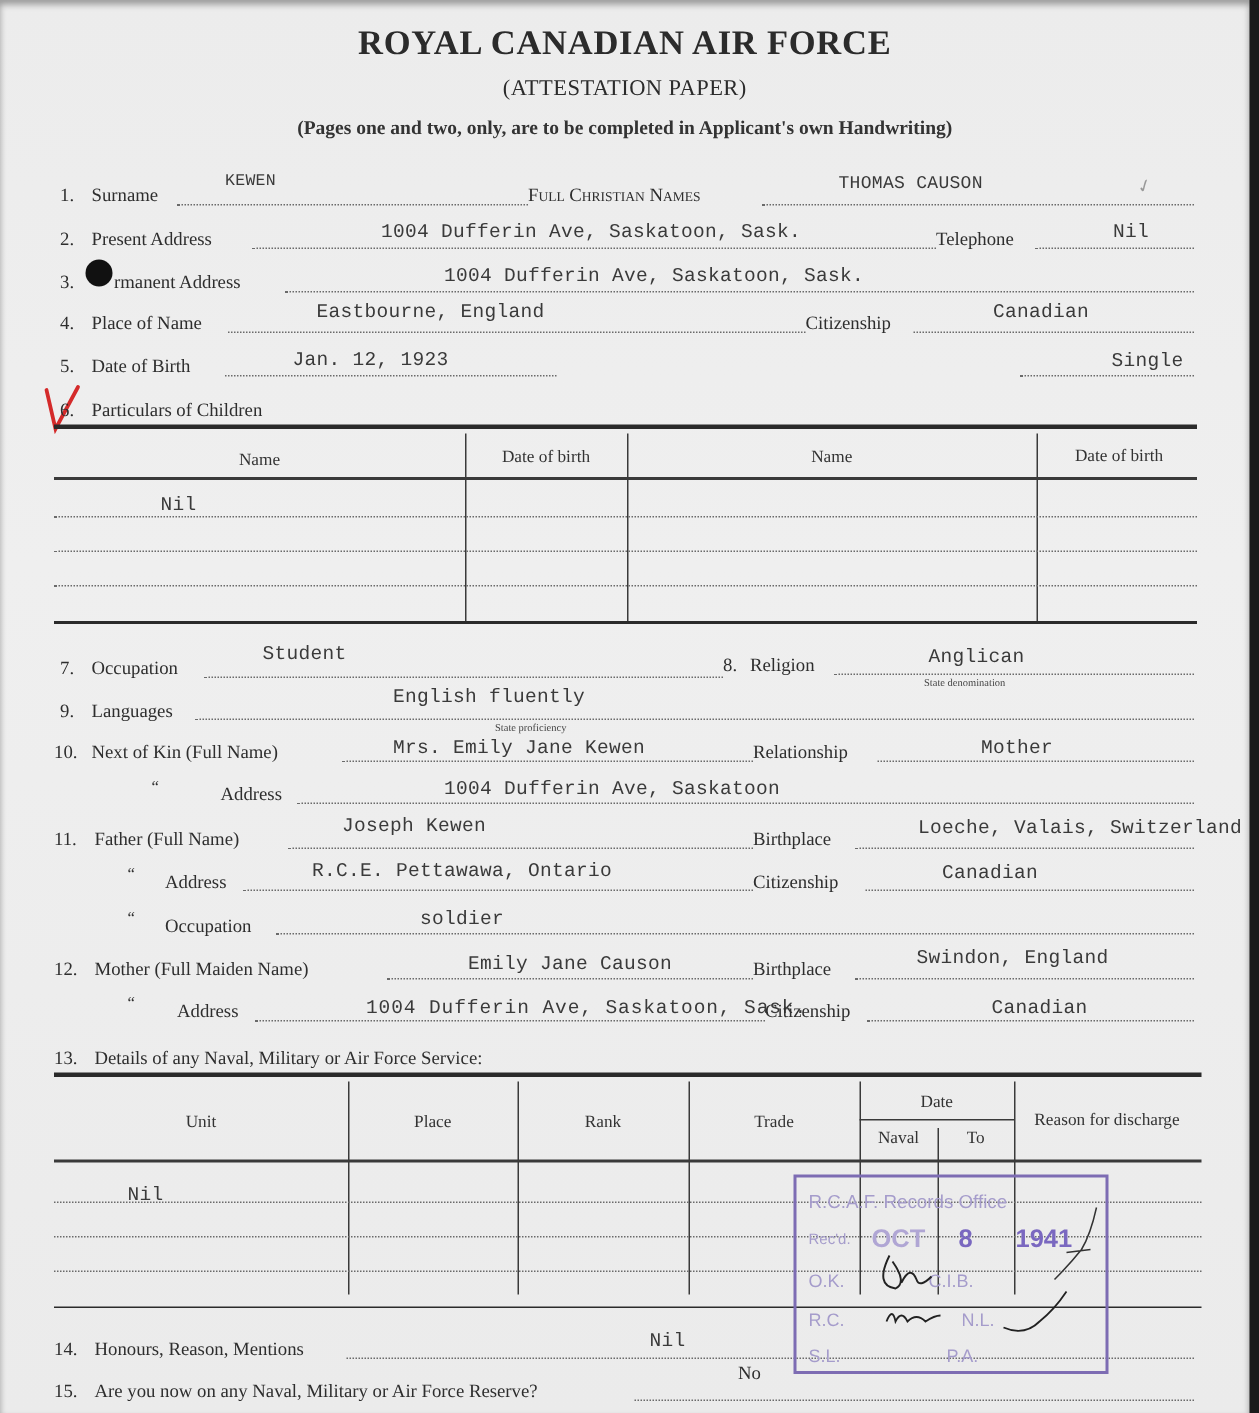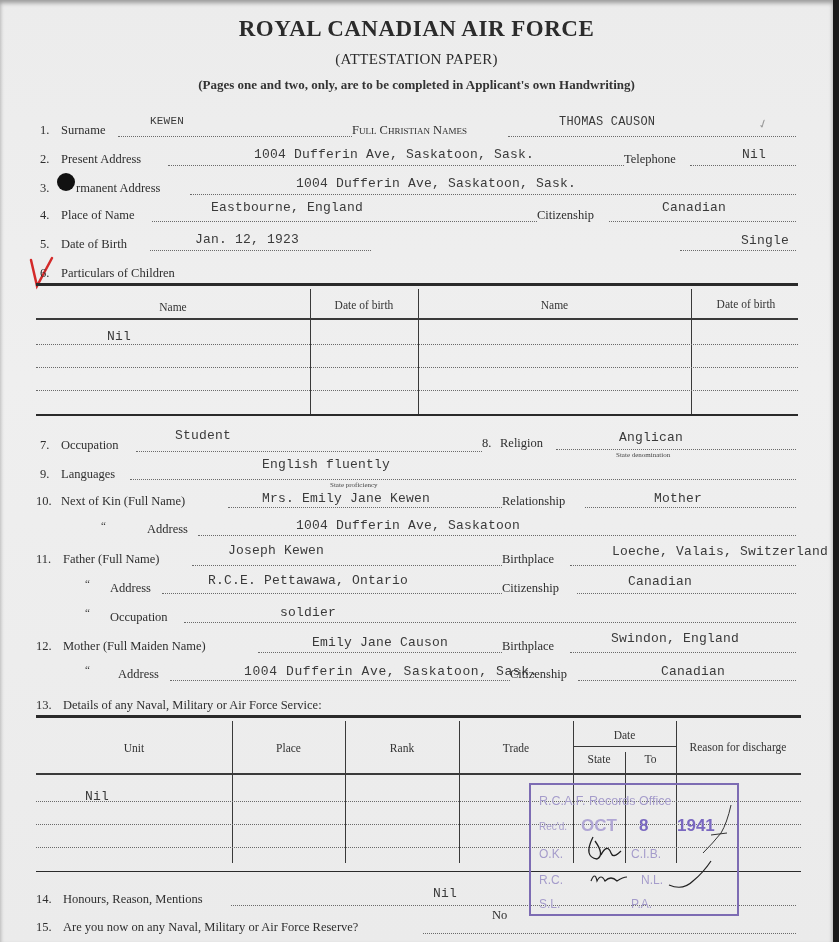--- a/index.html
+++ b/index.html
@@ -182,21 +182,21 @@
   <div class="vline" style="left:573px;top:721px;height:142px"></div>
   <div class="vline" style="left:625px;top:752px;height:111px"></div>
   <div class="vline" style="left:676px;top:721px;height:142px"></div>
   <div class="solid1" style="left:573px;top:746px;width:103px"></div>
 
   <span class="abs th" style="left:36px;width:196px;top:742px">Unit</span>
   <span class="abs th" style="left:232px;width:113px;top:742px">Place</span>
   <span class="abs th" style="left:345px;width:114px;top:742px">Rank</span>
   <span class="abs th" style="left:459px;width:114px;top:742px">Trade</span>
   <span class="abs th" style="left:573px;width:103px;top:729px">Date</span>
-  <span class="abs th" style="left:573px;width:52px;top:753px">State</span>
+  <span class="abs th" style="left:573px;width:52px;top:753px">Naval</span>
   <span class="abs th" style="left:625px;width:51px;top:753px">To</span>
   <span class="abs th" style="left:676px;width:124px;top:741px">Reason for discharge</span>
   <div class="solid1" style="left:36px;top:773px;width:765px;border-bottom-width:2px"></div>
 
   <span class="abs typed" style="left:64px;top:789px">Nil</span>
   <div class="dots" style="left:36px;top:801px;width:765px"></div>
   <div class="dots" style="left:36px;top:824px;width:765px"></div>
   <div class="dots" style="left:36px;top:847px;width:765px"></div>
   <div class="solid" style="left:36px;top:871px;width:765px;border-bottom-width:1.5px"></div>
 
@@ -210,21 +210,21 @@
   <span class="abs lbl" style="left:492px;top:908px">No</span>
   <div class="dots" style="left:423px;top:933px;width:373px"></div>
 
   <div class="stamp">
     <span class="s" style="left:8px;top:9px;font-size:12.5px">R.C.A.F. Records Office</span>
     <span class="s" style="left:8px;top:36px;font-size:10px">Rec'd.</span>
     <span class="s big" style="left:50px;top:31px;color:#b0a6d4">OCT</span>
     <span class="s big" style="left:108px;top:31px">8</span>
     <span class="s big" style="left:146px;top:31px">1941</span>
     <span class="s" style="left:8px;top:62px">O.K.</span>
-    <span class="s" style="left:100px;top:62px">C.I.B.</span>
+    <span class="s" style="left:88px;top:62px">C.I.B.</span>
     <span class="s" style="left:8px;top:88px">R.C.</span>
     <span class="s" style="left:110px;top:88px">N.L.</span>
     <span class="s" style="left:8px;top:112px">S.L.</span>
     <span class="s" style="left:100px;top:112px">P.A.</span>
     <svg style="position:absolute;left:0;top:0" width="210" height="133">
       <path d="M62 52 q-10 20 4 22 q8 -4 -2 -18 M70 70 q6 -12 10 -2 q2 6 10 -2" stroke="#222" stroke-width="1.3" fill="none"></path>
       <path d="M60 96 q4 -10 6 0 q4 -8 8 0 q6 -6 12 0 q6 -4 10 -4" stroke="#222" stroke-width="1.2" fill="none"></path>
       <path d="M138 100 q14 6 24 -4 q10 -8 18 -20" stroke="#222" stroke-width="1.2" fill="none"></path>
       <path d="M172 68 q10 -10 18 -20 q6 -10 10 -28 M180 50 l16 -2" stroke="#333" stroke-width="1" fill="none"></path>
     </svg>

